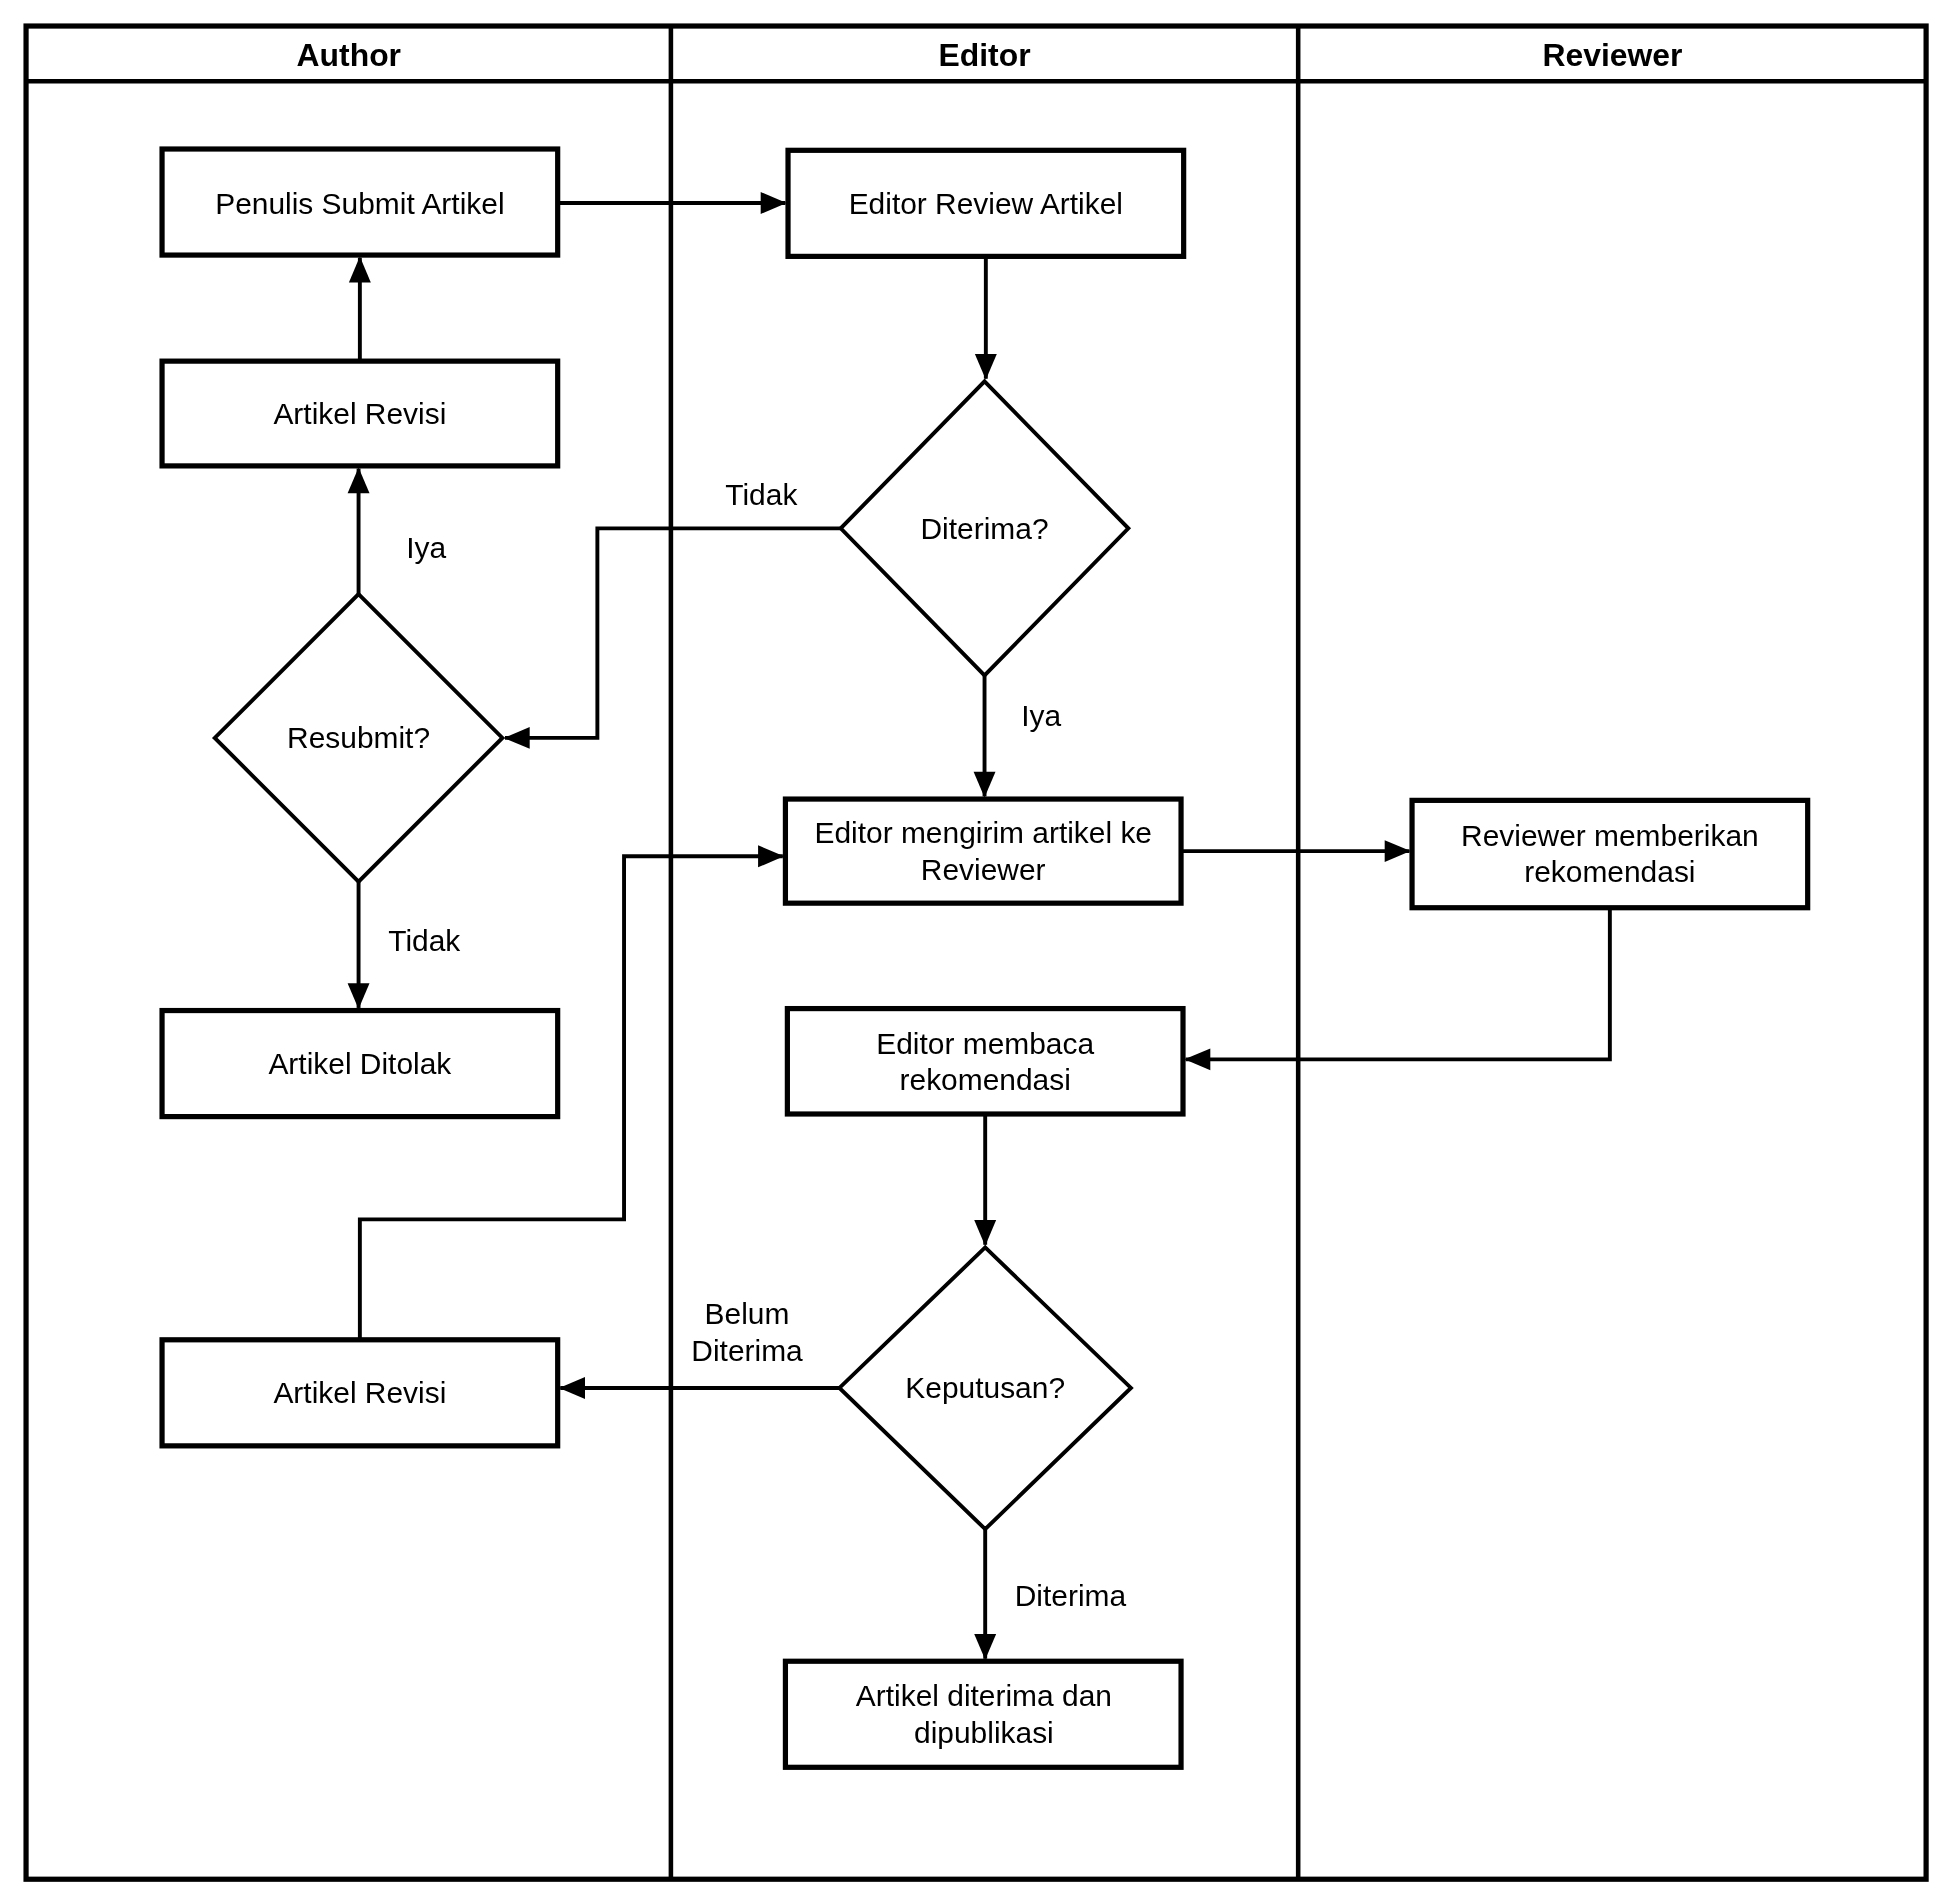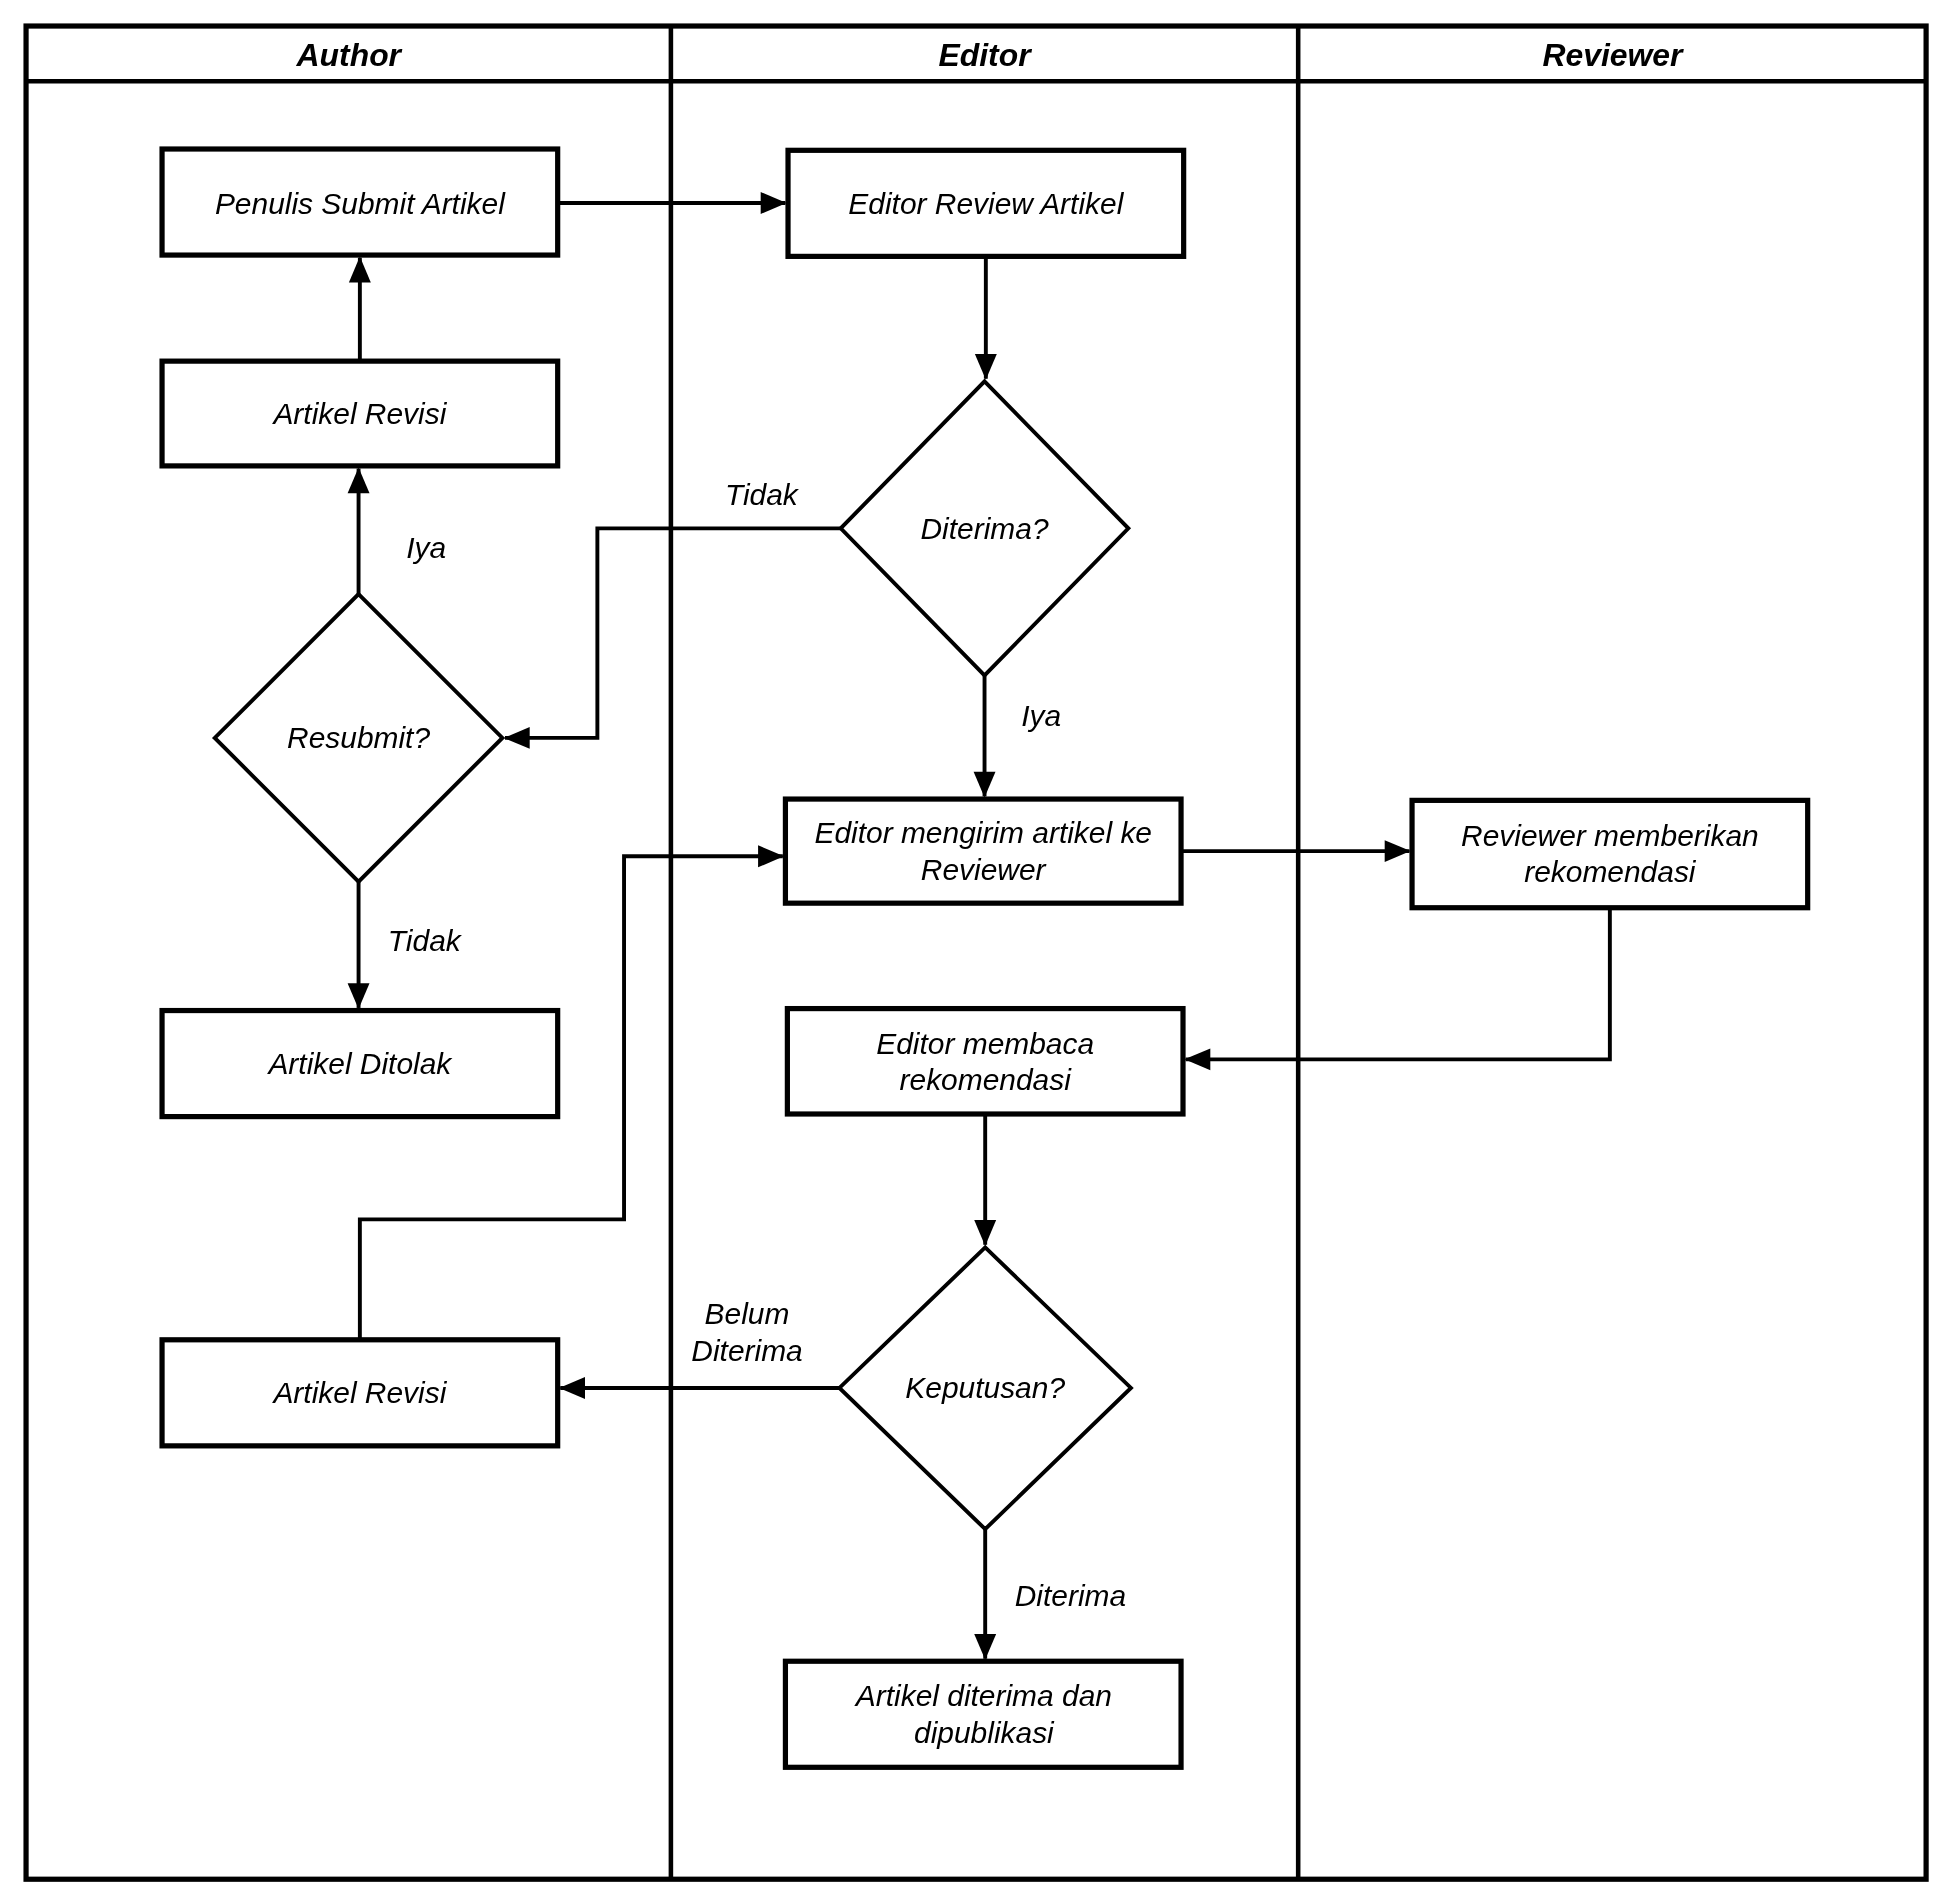--- a/index.html
+++ b/index.html
@@ -5,21 +5,20 @@
   html, body {
     margin: 0;
     padding: 0;
     background: #ffffff;
     font-family: "Liberation Sans", sans-serif;
   }
   .canvas-wrap {
     width: 100vw;
     height: 100vh;
     display: block;
-    font-style: italic;
   }
   svg {
     display: block;
     width: 100%;
     height: 100%;
     background: #ffffff;
   }
   .frame {
     fill: none;
     stroke: #000000;

